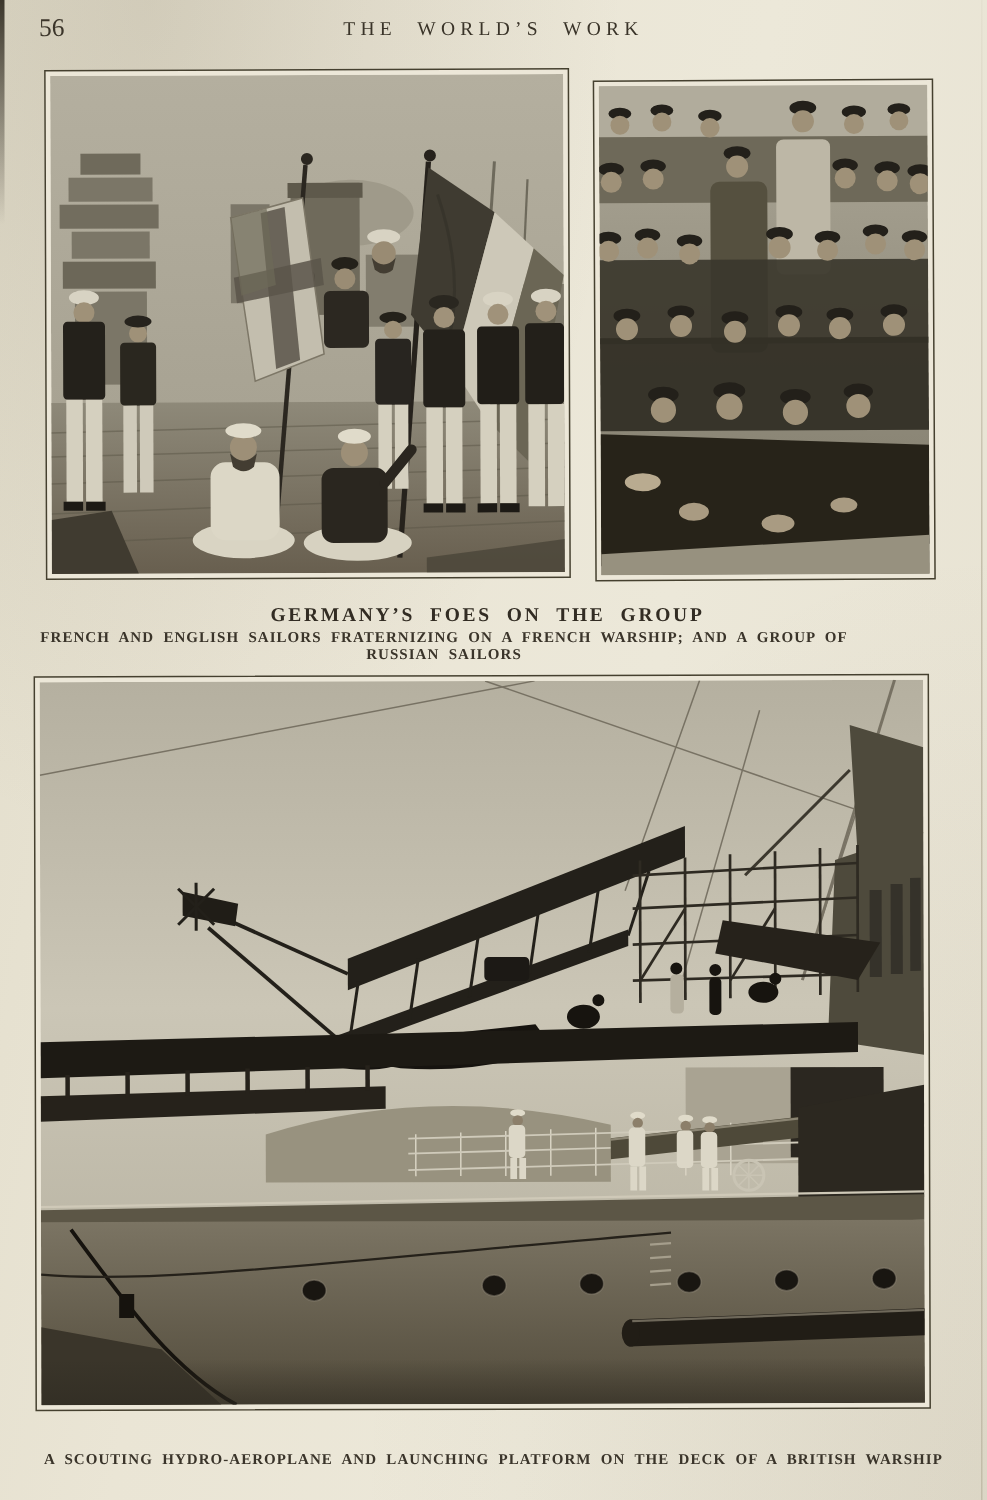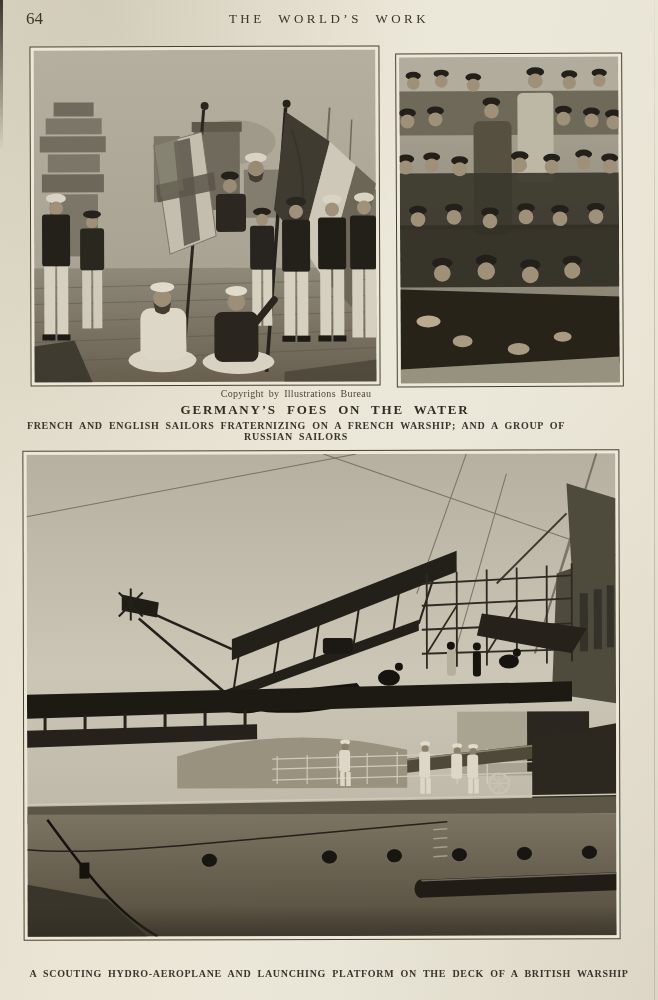--- a/index.html
+++ b/index.html
@@ -35,21 +35,21 @@
   #fig2-title{left:0;top:948px;width:650px;}
   #fig2-sub{left:0;top:968px;width:658px;}
 </style>
 </head>
 <body>
 
 <div class="page">
   <div class="edge-left-top"></div>
   <div class="edge-right"></div>
 
-  <div class="page-number">64</div>
+  <div class="page-number">56</div>
   <div class="masthead">THE WORLD’S WORK</div>
 
   <div class="photo" id="photo-left" aria-label="French and English sailors fraternizing around two large flags on a warship deck">
     <svg viewBox="0 0 342 332" preserveAspectRatio="none">
       <defs>
         <linearGradient id="lsky" x1="0" y1="0" x2="0" y2="1">
           <stop offset="0" stop-color="#b4af9f"></stop>
             <stop offset="1" stop-color="#a29d8d"></stop>
         </linearGradient>
         <linearGradient id="ldeck" x1="0" y1="0" x2="0" y2="1">
@@ -235,22 +235,21 @@
       </g>
       <polygon points="0,232 219,240 219,306 0,320" fill="#272319"></polygon>
       <ellipse cx="62" cy="284" rx="10" ry="6" fill="#a99b82"></ellipse>
       <ellipse cx="118" cy="292" rx="11" ry="6" fill="#a99b82"></ellipse>
       <ellipse cx="162" cy="280" rx="9" ry="5" fill="#a99b82"></ellipse>
       <ellipse cx="28" cy="264" rx="12" ry="6" fill="#b9ab90"></ellipse>
       <polygon points="0,312 219,300 219,326 0,326" fill="#97917f"></polygon>
     </svg>
   </div>
 
-  <div class="cap cap-copyright">Copyright by Illustrations Bureau</div>
-  <div class="cap cap-title" id="fig1-title">GERMANY’S FOES ON THE WATER</div>
+  <div class="cap cap-title" id="fig1-title">GERMANY’S FOES ON THE GROUP</div>
   <div class="cap cap-sub" id="fig1-sub">FRENCH AND ENGLISH SAILORS FRATERNIZING ON A FRENCH WARSHIP; AND A GROUP OF RUSSIAN SAILORS</div>
 
   <div class="photo" id="photo-main" aria-label="Silhouetted biplane hydro-aeroplane on a launching platform above the deck and hull of a British warship">
     <svg viewBox="0 0 589 482" preserveAspectRatio="none">
       <defs>
         <linearGradient id="msky" x1="0" y1="0" x2="0" y2="1">
           <stop offset="0" stop-color="#b5b0a0"></stop>
             <stop offset=".45" stop-color="#cbc6b6"></stop>
             <stop offset="1" stop-color="#b2ad9c"></stop>
         </linearGradient>

